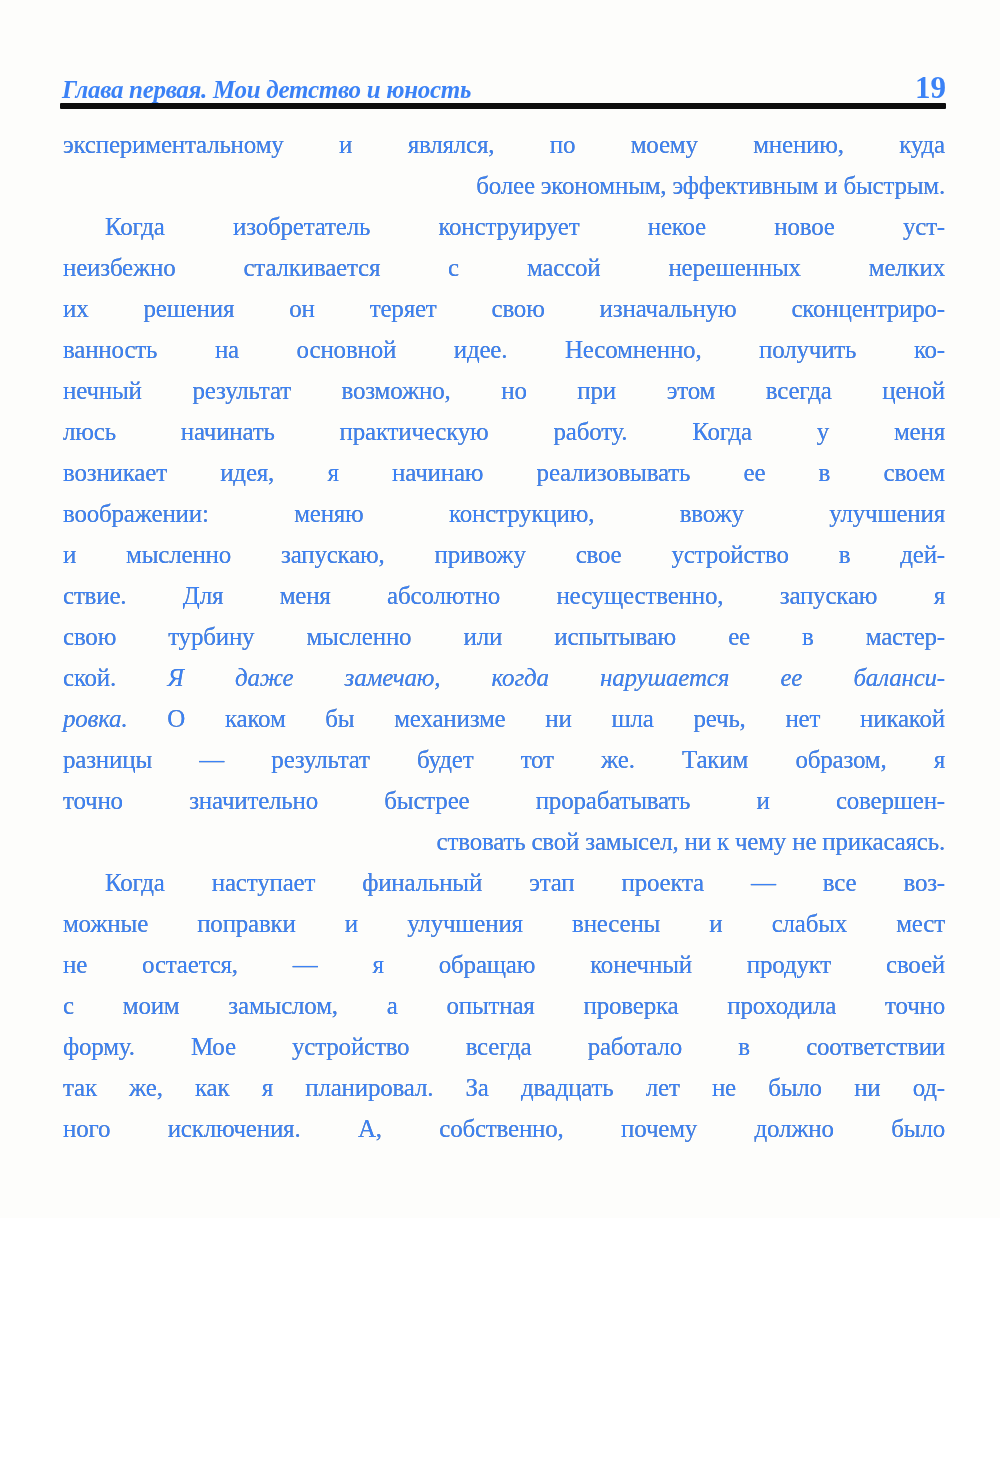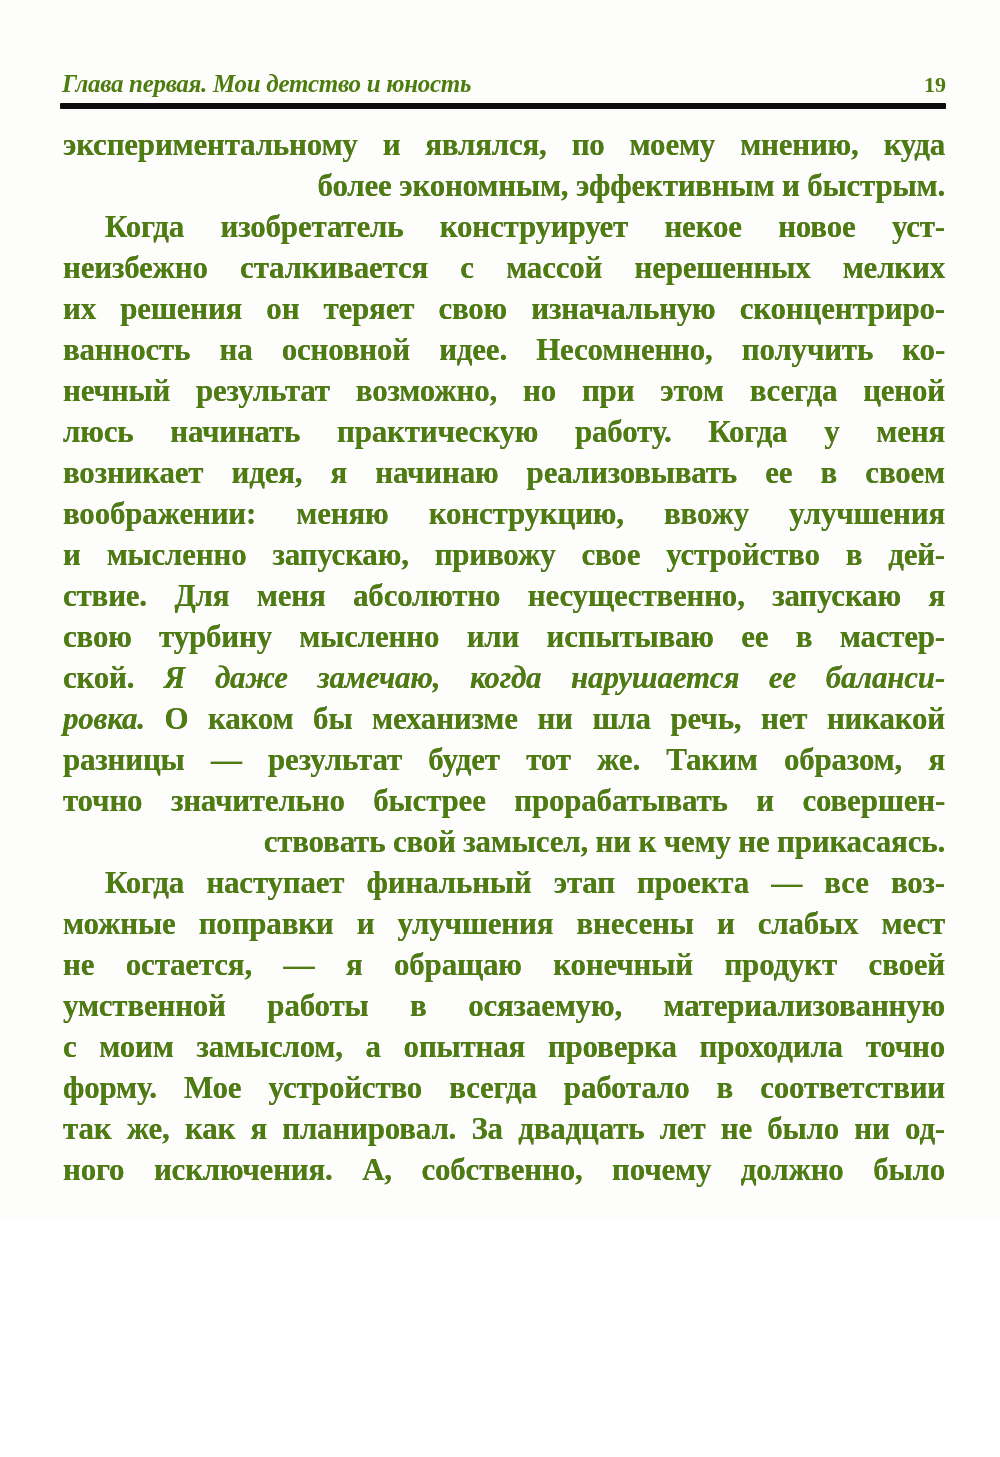--- a/index.html
+++ b/index.html
@@ -7,60 +7,60 @@
     margin: 0;
     padding: 0;
     background: #ffffff;
   }
   .page {
     position: relative;
     width: 1000px;
     height: 1218px;
     background: #fdfdfb;
     font-family: "Liberation Serif", "DejaVu Serif", serif;
-    color: #4d7c0f;
+    color: #3b82f6;
     overflow: hidden;
   }
   .page-header {
     position: absolute;
     left: 62px;
     top: 70px;
     width: 884px;
     display: flex;
     justify-content: space-between;
     align-items: baseline;
   }
   .running-title {
     font-style: italic;
     font-weight: 700;
     font-size: 25px;
     letter-spacing: -0.3px;
     white-space: nowrap;
   }
   .page-number {
     font-weight: 700;
-    font-size: 22px;
+    font-size: 31px;
     white-space: nowrap;
   }
   .header-rule {
     position: absolute;
     left: 60px;
     top: 103px;
     width: 886px;
     height: 6px;
     background: #0d0d0d;
     border-radius: 1px;
   }
   .body-text {
     position: absolute;
     left: 63px;
     top: 124px;
     width: 882px;
-    font-weight: 700;
-    font-size: 31px;
+    font-weight: 400;
+    font-size: 25px;
     letter-spacing: -0.2px;
     text-shadow: 0 0 0.5px rgba(10,10,10,0.55);
   }
   .paragraph { margin: 0; }
   .line {
     height: 41px;
     line-height: 41px;
     white-space: nowrap;
     text-align: right;
   }
@@ -102,20 +102,19 @@
         <div class="line j"><span>ской. </span><span class="it">Я даже замечаю, когда нарушается ее баланси-</span></div>
         <div class="line j"><span class="it">ровка.</span><span> О каком бы механизме ни шла речь, нет никакой</span></div>
         <div class="line j"><span>разницы — результат будет тот же. Таким образом, я</span></div>
         <div class="line j"><span>точно значительно быстрее прорабатывать и совершен-</span></div>
         <div class="line"><span>ствовать свой замысел, ни к чему не прикасаясь.</span></div>
       </div>
       <div class="paragraph">
         <div class="line j ind"><span>Когда наступает финальный этап проекта — все воз-</span></div>
         <div class="line j"><span>можные поправки и улучшения внесены и слабых мест</span></div>
         <div class="line j"><span>не остается, — я обращаю конечный продукт своей</span></div>
-        <div class="line j"><span>умственной работы в осязаемую, материализованную</span></div>
         <div class="line j"><span>с моим замыслом, а опытная проверка проходила точно</span></div>
         <div class="line j"><span>форму. Мое устройство всегда работало в соответствии</span></div>
         <div class="line j"><span>так же, как я планировал. За двадцать лет не было ни од-</span></div>
         <div class="line j"><span>ного исключения. А, собственно, почему должно было</span></div>
       </div>
     </div>
 </div>
 
 </body></html>

